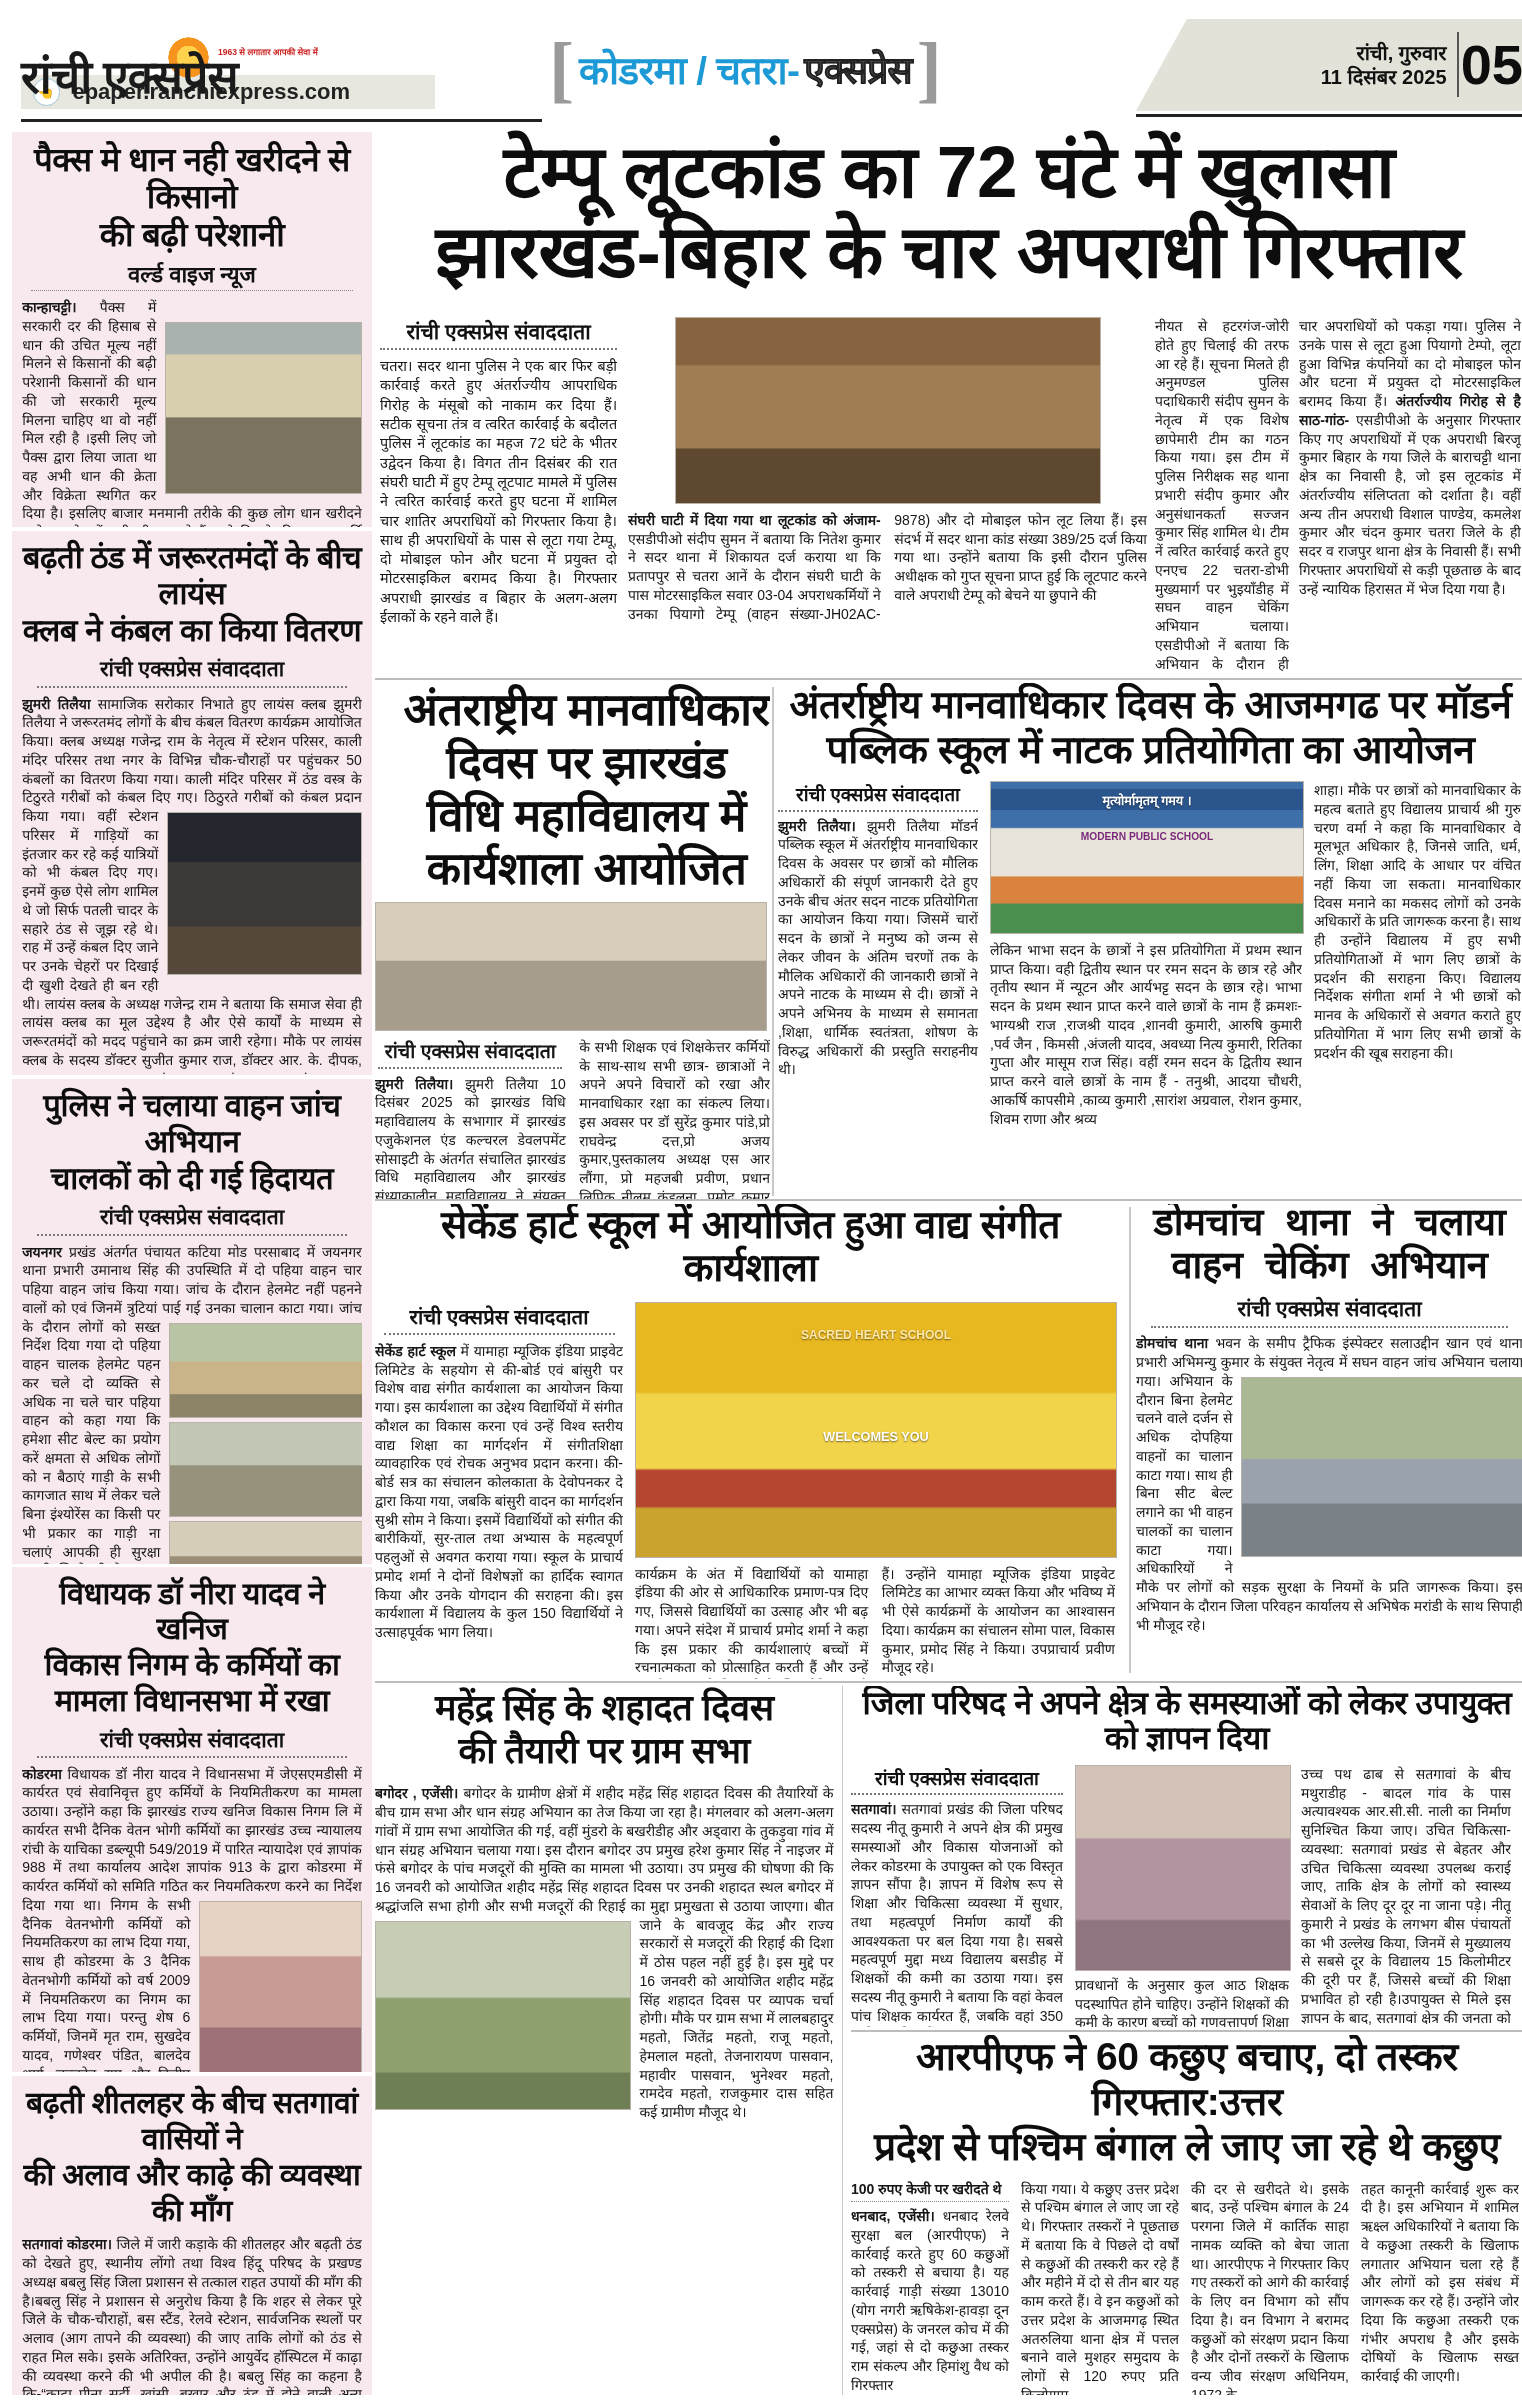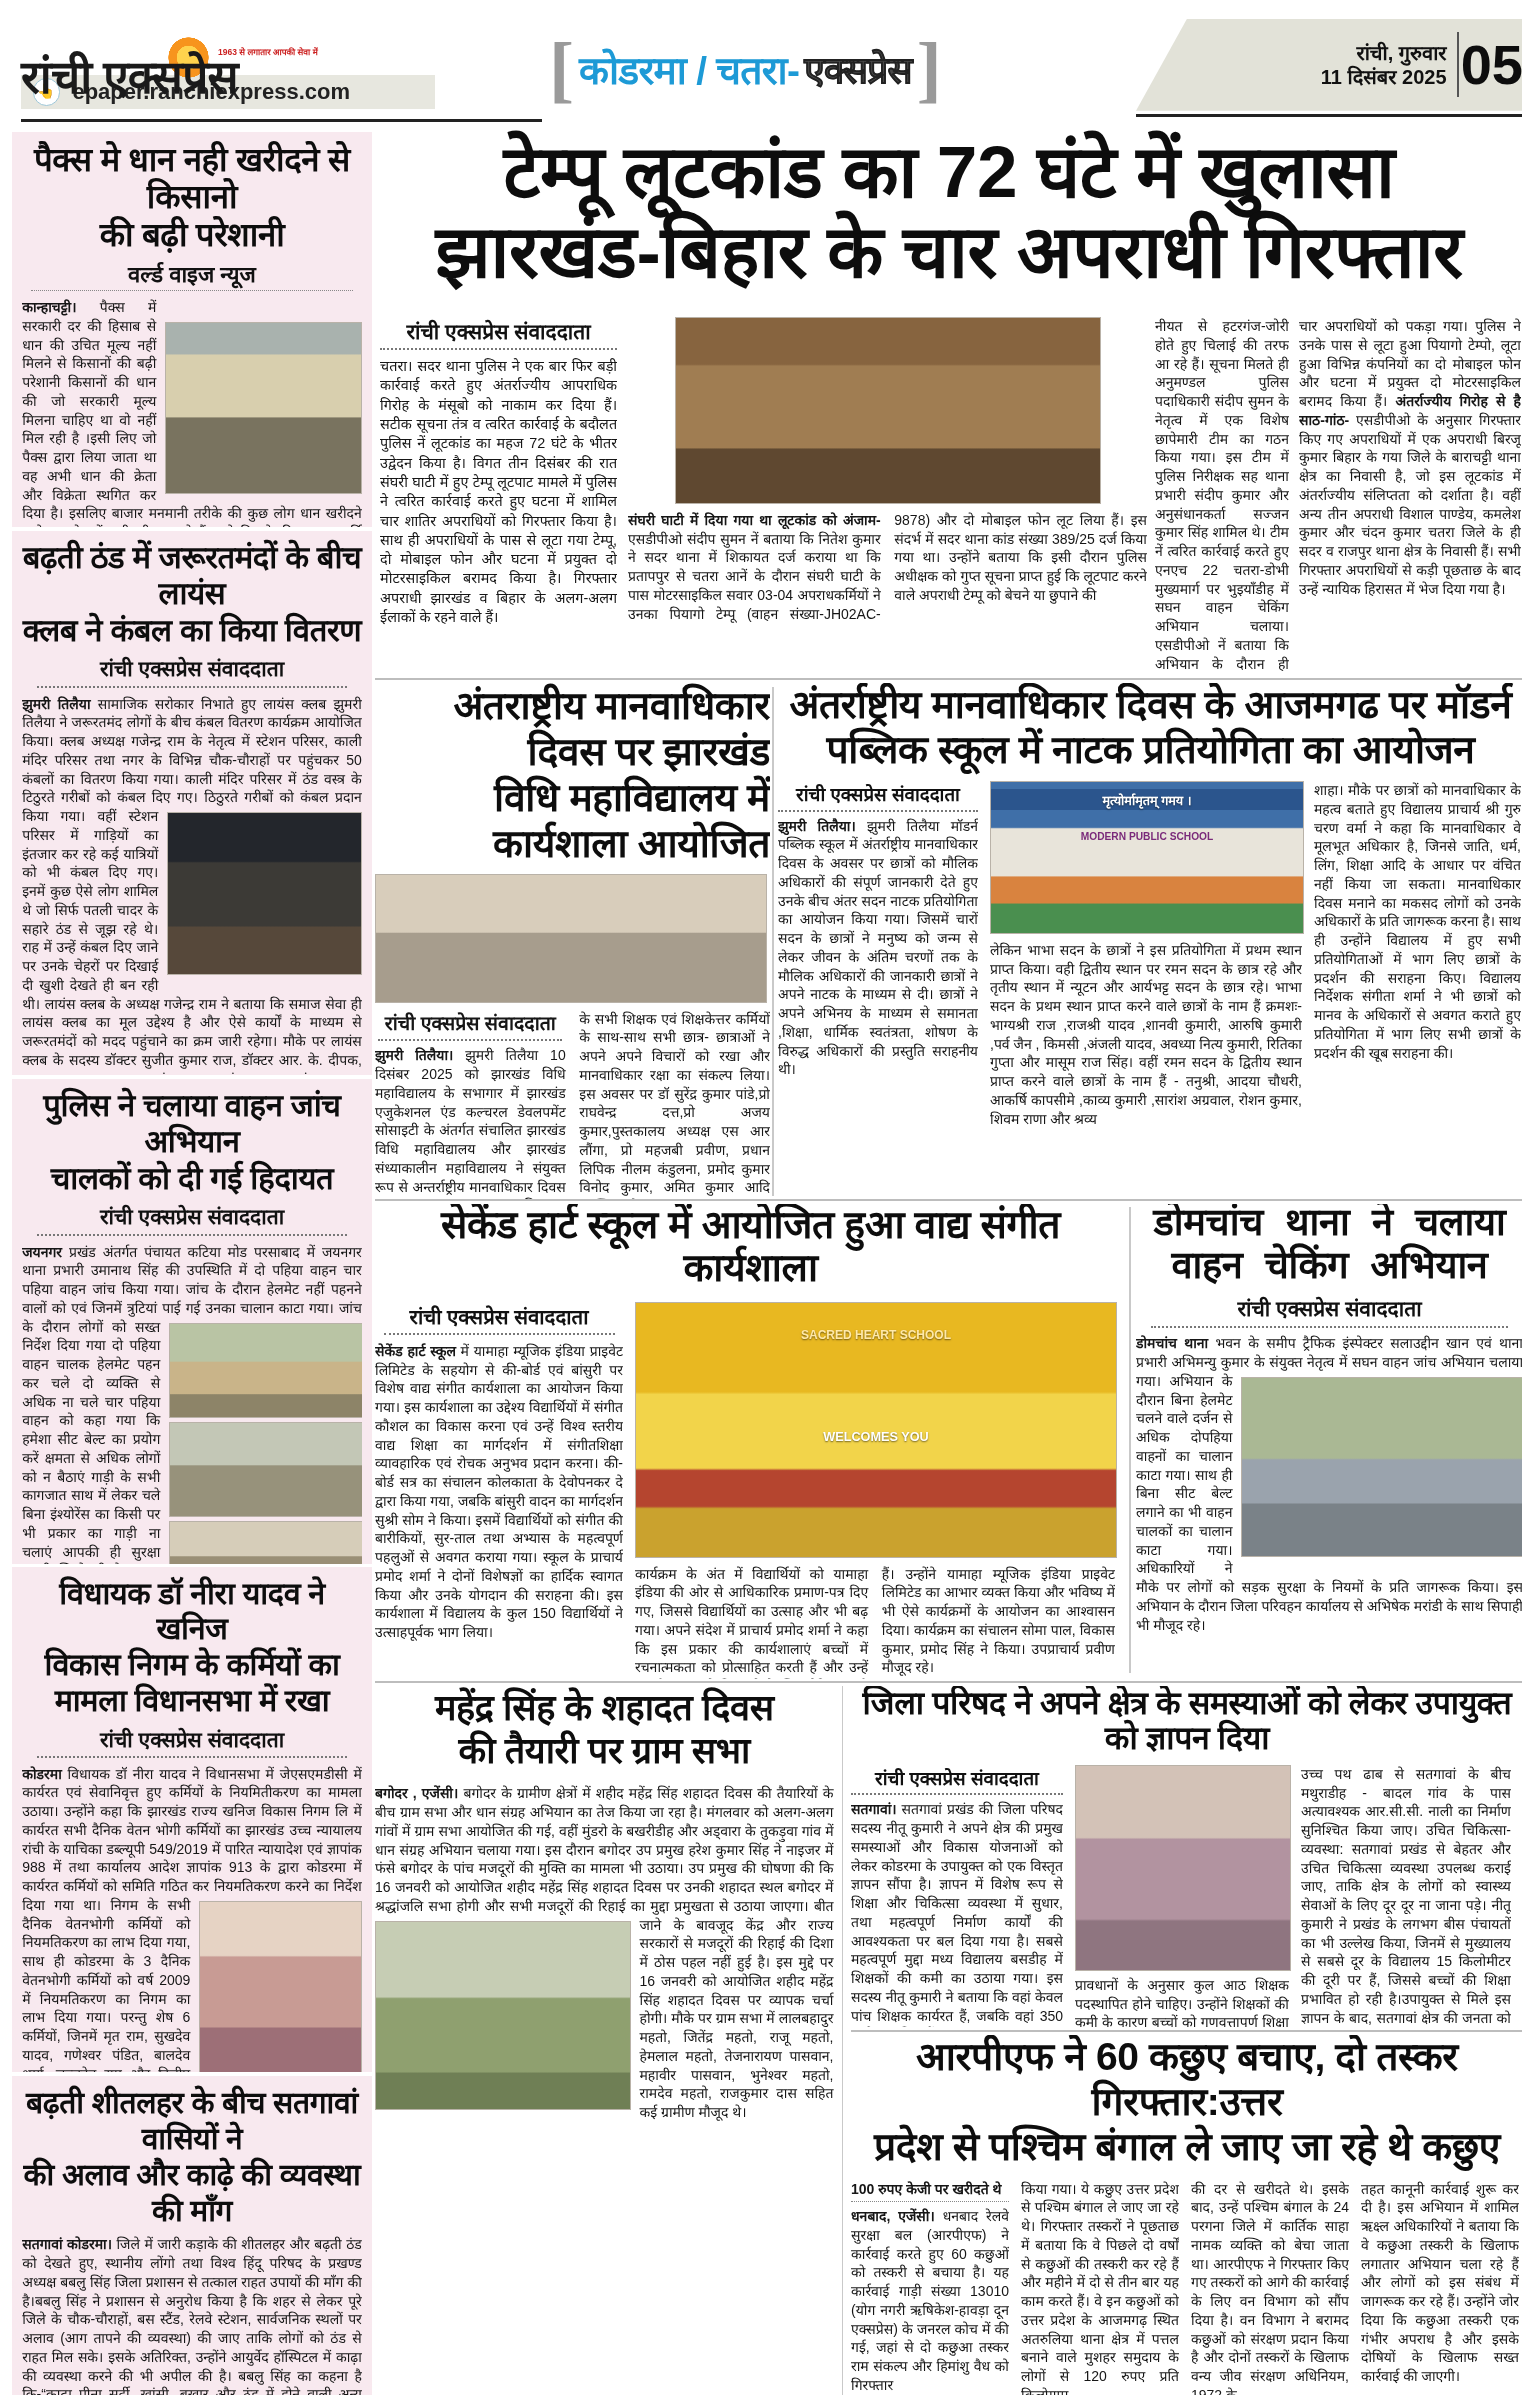--- a/index.html
+++ b/index.html
@@ -168,21 +168,21 @@
   <div class="abs body-txt clip" style="left:924px;top:185px;width:222px;height:356px;">
     <span>चार अपराधियों को पकड़ा गया। पुलिस ने उनके पास से लूटा हुआ पियागो टेम्पो, लूटा हुआ विभिन्न कंपनियों का दो मोबाइल फोन और घटना में प्रयुक्त दो मोटरसाइकिल बरामद किया हैं। </span>
     <span class="dl">अंतर्राज्यीय गिरोह से है साठ-गांठ-</span>
     <span> एसडीपीओ के अनुसार गिरफ्तार किए गए अपराधियों में एक अपराधी बिरजू कुमार बिहार के गया जिले के बाराचट्टी थाना क्षेत्र का निवासी है, जो इस लूटकांड में अंतर्राज्यीय संलिप्तता को दर्शाता है। वहीं अन्य तीन अपराधी विशाल पाण्डेय, कमलेश कुमार और चंदन कुमार चतरा जिले के ही सदर व राजपुर थाना क्षेत्र के निवासी हैं। सभी गिरफ्तार अपराधियों से कड़ी पूछताछ के बाद उन्हें न्यायिक हिरासत में भेज दिया गया है।</span>
   </div>
 </div>
 
 <div class="abs hrule" style="left:375px;top:678px;width:1148px;"></div>
 
 <div class="abs clip" style="left:375px;top:683px;width:395px;height:516px;">
-  <div class="headline" style="font-size:39px;line-height:1.18;text-align:right;margin-left:28px;">
+  <div class="headline" style="font-size:45px;line-height:1.18;text-align:center;margin-left:28px;">
     <div>अंतराष्ट्रीय मानवाधिकार दिवस पर झारखंड</div>
     <div>विधि महाविद्यालय में कार्यशाला आयोजित</div>
   </div>
   <div class="photo ph-lawcol" style="width:390px;height:127px;margin-top:6.8px;"></div>
   <div class="cols2 body-txt clip" style="height:280px;margin-top:6.8px;">
     <div class="byline" style="margin:0 3.4px 5.1px;font-size:19.5px;">रांची एक्सप्रेस संवाददाता</div>
     <span class="dl">झुमरी तिलैया।</span><span> झुमरी तिलैया 10 दिसंबर 2025 को झारखंड विधि महाविद्यालय के सभागार में झारखंड एजुकेशनल एंड कल्चरल डेवलपमेंट सोसाइटी के अंतर्गत संचालित झारखंड विधि महाविद्यालय और झारखंड संध्याकालीन महाविद्यालय ने संयुक्त रूप से अन्तर्राष्ट्रीय मानवाधिकार दिवस मनाया। इस अवसर पर</span>
     <span>महाविद्यालय के सभी शिक्षक एवं शिक्षकेत्तर कर्मियों के साथ-साथ सभी छात्र- छात्राओं ने अपने अपने विचारों को रखा और मानवाधिकार रक्षा का संकल्प लिया। इस अवसर पर डॉ सुरेंद्र कुमार पांडे,प्रो राघवेन्द्र दत्त,प्रो अजय कुमार,पुस्तकालय अध्यक्ष एस आर लौंगा, प्रो महजबी प्रवीण, प्रधान लिपिक नीलम कंडुलना, प्रमोद कुमार विनोद कुमार, अमित कुमार आदि उपस्थित रहे।</span>
   </div>
 </div>

